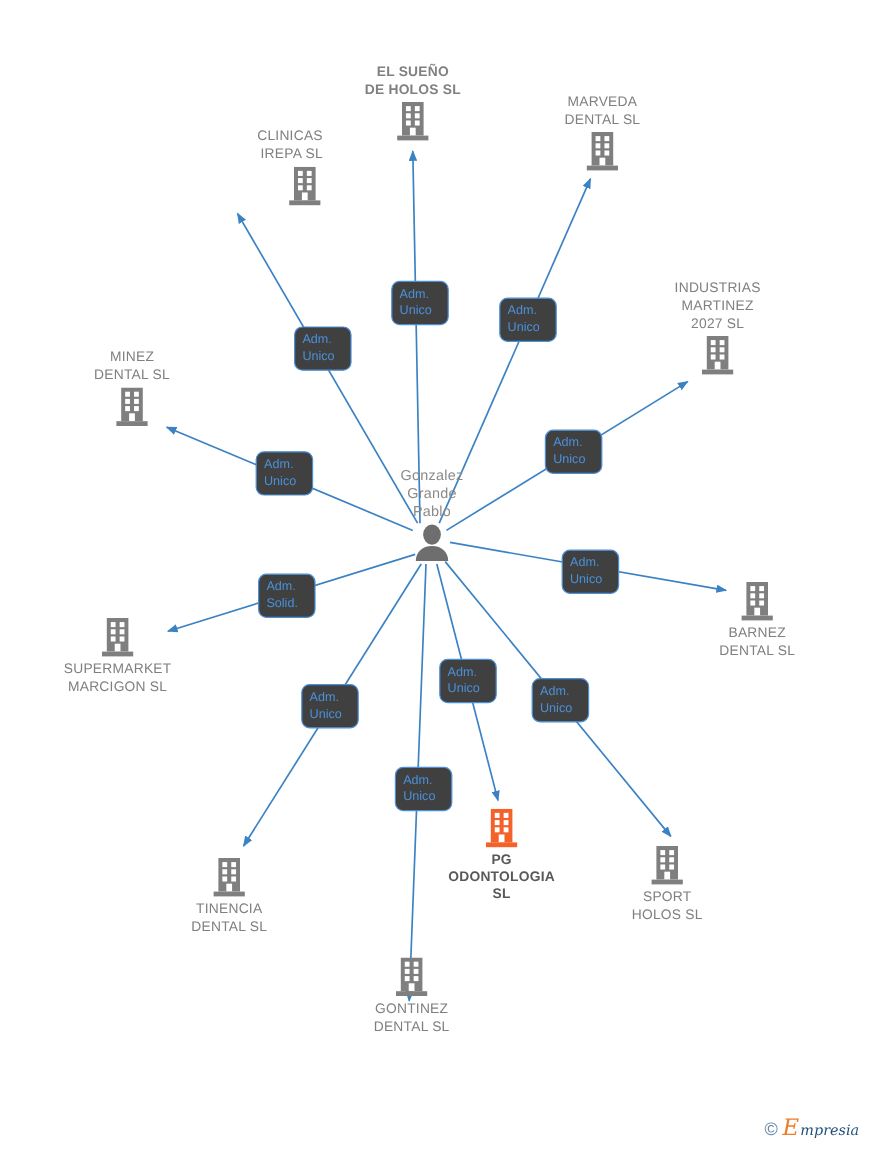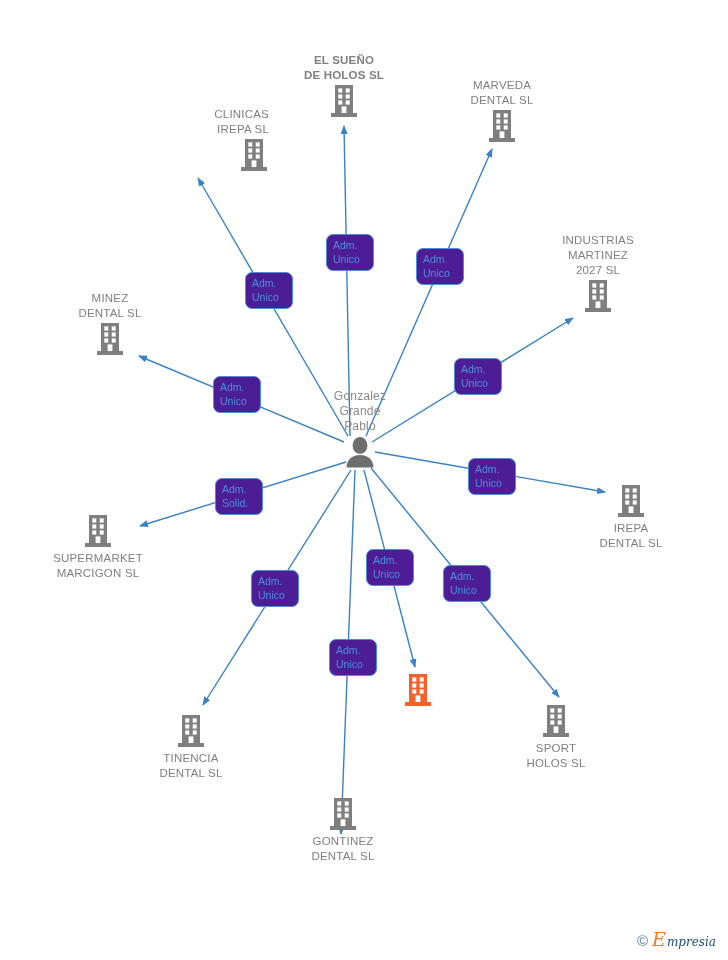--- a/index.html
+++ b/index.html
@@ -62,21 +62,21 @@
     line-height: 14px;
   }
 
   
   .edge-label {
     position: absolute;
     z-index: 4;
     box-sizing: border-box;
     width: 48px;
     padding: 3px 0 4px 6px;
-    background: #4c1d95;
+    background: #404040;
     border: 1px solid #4a90d9;
     border-radius: 7px;
     color: #4a90d9;
     font-size: 10.5px;
     line-height: 14px;
     text-align: left;
     white-space: pre-line;
   }
 
   
@@ -218,21 +218,21 @@
             <path d="M6,0 H24 V28 H6 Z" fill="#7f7f7f"></path>
             <rect x="9.3" y="3.4" width="4" height="4.2" fill="#ffffff"></rect>
             <rect x="16.7" y="3.4" width="4" height="4.2" fill="#ffffff"></rect>
             <rect x="9.3" y="9.4" width="4" height="4.2" fill="#ffffff"></rect>
             <rect x="16.7" y="9.4" width="4" height="4.2" fill="#ffffff"></rect>
             <rect x="9.3" y="15.4" width="4" height="4.2" fill="#ffffff"></rect>
             <rect x="16.7" y="15.4" width="4" height="4.2" fill="#ffffff"></rect>
             <rect x="12.6" y="21.4" width="4.8" height="6.6" fill="#ffffff"></rect>
             <rect x="2" y="28" width="26" height="4" fill="#7f7f7f"></rect>
           </svg></span>
-        <span class="label">IREPA
+        <span class="label">BARNEZ
 DENTAL  SL</span>
       </div>
       <div class="node label-below" style="left: 98px; top: 515px;">
         <span class="icon-wrap"><svg width="30" height="33" viewBox="0 0 30 33">
             <path d="M6,0 H24 V28 H6 Z" fill="#7f7f7f"></path>
             <rect x="9.3" y="3.4" width="4" height="4.2" fill="#ffffff"></rect>
             <rect x="16.7" y="3.4" width="4" height="4.2" fill="#ffffff"></rect>
             <rect x="9.3" y="9.4" width="4" height="4.2" fill="#ffffff"></rect>
             <rect x="16.7" y="9.4" width="4" height="4.2" fill="#ffffff"></rect>
             <rect x="9.3" y="15.4" width="4" height="4.2" fill="#ffffff"></rect>
@@ -263,20 +263,23 @@
             <path d="M6,0 H24 V28 H6 Z" fill="#f4622a"></path>
             <rect x="9.3" y="3.4" width="4" height="4.2" fill="#ffffff"></rect>
             <rect x="16.7" y="3.4" width="4" height="4.2" fill="#ffffff"></rect>
             <rect x="9.3" y="9.4" width="4" height="4.2" fill="#ffffff"></rect>
             <rect x="16.7" y="9.4" width="4" height="4.2" fill="#ffffff"></rect>
             <rect x="9.3" y="15.4" width="4" height="4.2" fill="#ffffff"></rect>
             <rect x="16.7" y="15.4" width="4" height="4.2" fill="#ffffff"></rect>
             <rect x="12.6" y="21.4" width="4.8" height="6.6" fill="#ffffff"></rect>
             <rect x="2" y="28" width="26" height="4" fill="#f4622a"></rect>
           </svg></span>
+        <span class="label">PG
+ODONTOLOGIA
+SL</span>
       </div>
       <div class="node label-below" style="left: 556px; top: 704.5px;">
         <span class="icon-wrap"><svg width="30" height="33" viewBox="0 0 30 33">
             <path d="M6,0 H24 V28 H6 Z" fill="#7f7f7f"></path>
             <rect x="9.3" y="3.4" width="4" height="4.2" fill="#ffffff"></rect>
             <rect x="16.7" y="3.4" width="4" height="4.2" fill="#ffffff"></rect>
             <rect x="9.3" y="9.4" width="4" height="4.2" fill="#ffffff"></rect>
             <rect x="16.7" y="9.4" width="4" height="4.2" fill="#ffffff"></rect>
             <rect x="9.3" y="15.4" width="4" height="4.2" fill="#ffffff"></rect>
             <rect x="16.7" y="15.4" width="4" height="4.2" fill="#ffffff"></rect>

